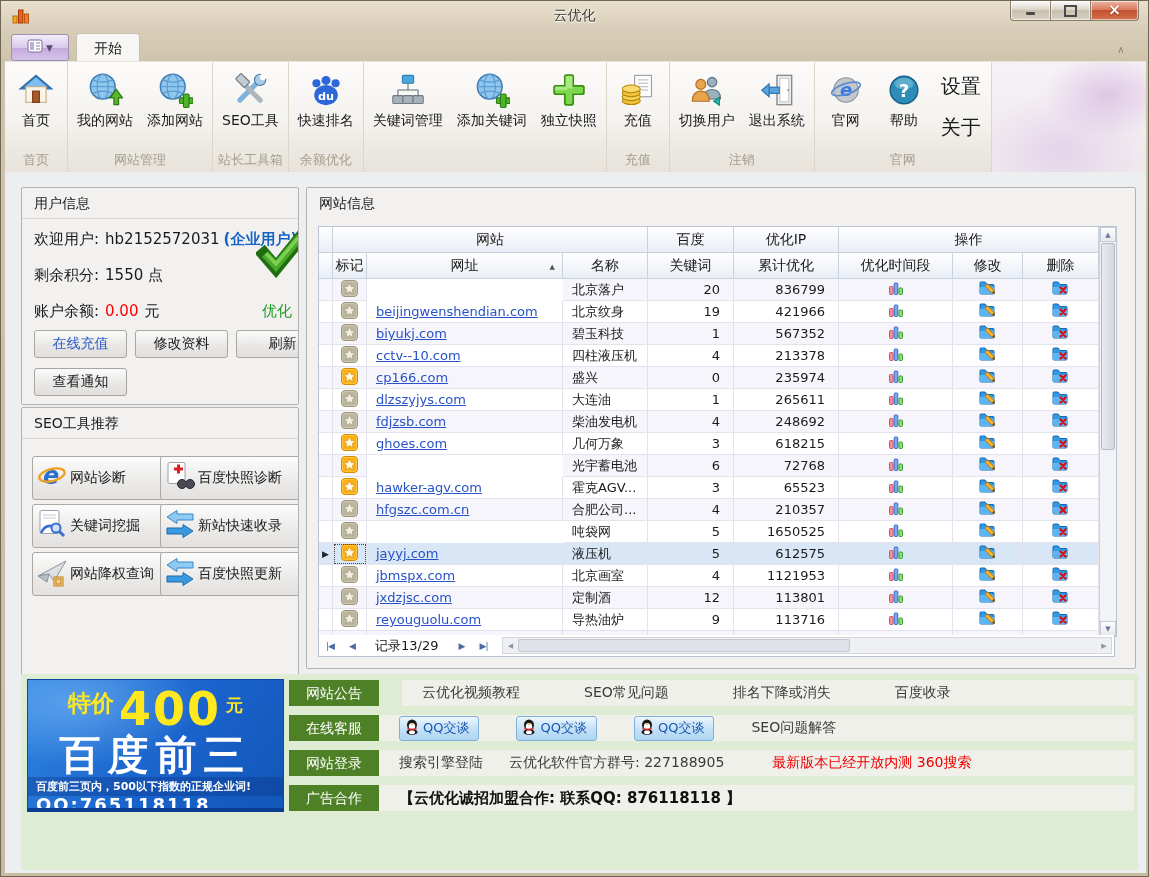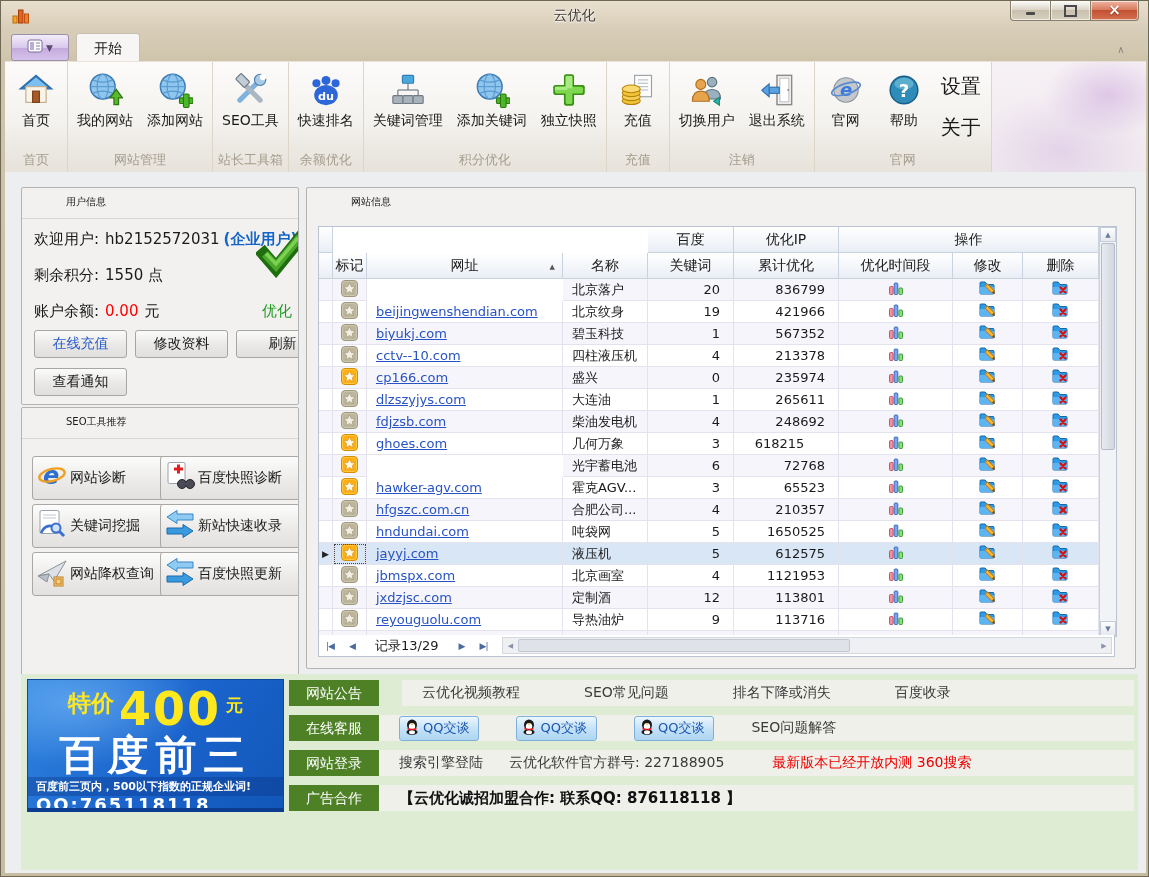--- a/index.html
+++ b/index.html
@@ -43,21 +43,21 @@
   .rgroup-label{height:23px;line-height:22px;text-align:center;font-size:13px;color:#a59d8e;}
   .rsmallcol{display:flex;flex-direction:column;justify-content:center;gap:14px;padding:0 8px;}
   .rsmall{font-size:20px;color:#1a1a1a;white-space:nowrap;}
   .ribbon-deco{flex:1;background:
      radial-gradient(90px 60px at 75% 30%,rgba(196,150,214,.45),rgba(196,150,214,0) 70%),
      radial-gradient(120px 80px at 45% 80%,rgba(206,168,222,.35),rgba(206,168,222,0) 70%),
      linear-gradient(180deg,#f6f1f5,#efe9ee);}
   
   #content{position:absolute;left:4px;top:171px;width:1141px;height:701px;background:#edeef0;}
   .gbox{position:absolute;background:#f2f1f0;border:1px solid #b5b3b0;border-radius:2px;overflow:hidden;}
-  .gbox-title{position:absolute;left:12px;top:7px;font-size:10px;color:#1a1a1a;margin-left:32px;}
+  .gbox-title{position:absolute;left:12px;top:7px;font-size:14px;color:#1a1a1a;}
   .gbox-sep{position:absolute;left:0;right:0;top:30px;border-top:1px solid #d8d6d2;}
   
   .user-box{left:16px;top:15px;width:276px;height:216px;}
   .urow{position:absolute;left:12px;white-space:nowrap;overflow:hidden;width:262px;font-size:15px;color:#1a1a1a;}
   .u1{top:42px;} .u2{top:78px;} .u3{top:114px;}
   .uval{margin-left:6px;}
   .utype{margin-left:4px;color:#1464c8;font-weight:bold;}
   .ubal{margin-left:6px;color:#f00;}
   .ustatus{position:absolute;left:240px;top:114px;font-size:15px;color:#1d9a1d;white-space:nowrap;}
   .ucheck{position:absolute;left:234px;top:40px;}
@@ -293,21 +293,20 @@
                 <rect x="2" y="11.5" width="28" height="9" rx="2" fill="#3a8f12"></rect>
                 <rect x="13" y="3.5" width="6" height="25" rx="1.5" fill="#7ed84f"></rect>
                 <rect x="3.5" y="13" width="25" height="6" rx="1.5" fill="#7ed84f"></rect>
                 <rect x="13" y="3.5" width="6" height="11" fill="#a8ea82"></rect>
                 <rect x="3.5" y="13" width="11" height="3" fill="#a8ea82"></rect>
               </svg>
             </span>
             <span class="rlabel">独立快照</span>
           </div>
         </div>
-        <div class="rgroup-label">积分优化</div>
       </div>
       <div class="rgroup">
         <div class="rgroup-btns">
           <div class="rbtn">
             <span class="ricon">
               <svg width="36" height="36" viewBox="0 0 32 32">
                 <rect x="13" y="3" width="15" height="19" fill="#fcfcfc" stroke="#9aa0a8"></rect>
                 <line x1="16" y1="7" x2="25" y2="7" stroke="#b8bec6"></line>
                 <line x1="16" y1="10" x2="25" y2="10" stroke="#b8bec6"></line>
                 <line x1="16" y1="13" x2="25" y2="13" stroke="#b8bec6"></line>
@@ -470,20 +469,23 @@
           </div>
         </div>
     </div>
 
     <div class="gbox site-box">
       <div class="gbox-title">网站信息</div>
       <div id="grid">
           <div class="hc" style="grid-area: 1 / 1;">
             <span></span>
           </div>
+          <div class="hc" style="grid-area: 1 / 2 / auto / 5;">
+            <span>网站</span>
+          </div>
           <div class="hc" style="grid-area: 1 / 5;">
             <span>百度</span>
           </div>
           <div class="hc" style="grid-area: 1 / 6;">
             <span>优化IP</span>
           </div>
           <div class="hc" style="grid-area: 1 / 7 / auto / 10;">
             <span>操作</span>
           </div>
           <div class="hc" style="grid-area: 2 / 1;">
@@ -829,21 +831,21 @@
           </div>
           <div class="dc row-even padl" style="grid-area: 10 / 3;">
             <span class="url-link">ghoes.com</span>
           </div>
           <div class="dc row-even padl" style="grid-area: 10 / 4;">
             <span>几何万象</span>
           </div>
           <div class="dc row-even num" style="grid-area: 10 / 5;">
             <span>3</span>
           </div>
-          <div class="dc row-even num" style="grid-area: 10 / 6; justify-content: center;">
+          <div class="dc row-even num" style="grid-area: 10 / 6;">
             <span>618215</span>
           </div>
           <div class="dc row-even center" style="grid-area: 10 / 7;">
             <span><svg width="16" height="16" viewBox="0 0 16 16">
                 <rect x="1.5" y="6.5" width="3.6" height="8" rx="1" fill="#f4919e" stroke="#c2556a"></rect>
                 <rect x="6.2" y="3" width="3.6" height="11.5" rx="1" fill="#7aa7ee" stroke="#3c6cc0"></rect>
                 <rect x="10.9" y="8" width="3.6" height="6.5" rx="1" fill="#8ade7e" stroke="#3f9e3a"></rect>
               </svg></span>
           </div>
           <div class="dc row-even center" style="grid-area: 10 / 8;">
@@ -992,23 +994,20 @@
                 <path d="M8.5 7.5 L13.5 12.5 M13.5 7.5 L8.5 12.5" stroke="#d81010" stroke-width="2.4" stroke-linecap="round"></path>
               </svg></span>
           </div>
           <div class="dc row-even gutter center" style="grid-area: 14 / 1;"></div>
           <div class="dc row-even center starcell" style="grid-area: 14 / 2;">
             <span><svg width="17" height="17" viewBox="0 0 17 17">
                 <rect x="0.5" y="0.5" width="16" height="16" rx="3.5" fill="#cdc6ae" stroke="#9e977e"></rect>
                 <rect x="2" y="2" width="13" height="13" rx="2.5" fill="#bdb69c"></rect>
                 <polygon points="8.5,2.8 10.2,6.6 14.3,7 11.2,9.7 12.1,13.7 8.5,11.5 4.9,13.7 5.8,9.7 2.7,7 6.8,6.6" fill="#f2efe2" stroke="#8a8468" stroke-width="0.5"></polygon>
               </svg></span>
-          </div>
-          <div class="dc row-even padl" style="grid-area: 14 / 3;">
-            <span class="url-link">hndundai.com</span>
           </div>
           <div class="dc row-even padl" style="grid-area: 14 / 4;">
             <span>吨袋网</span>
           </div>
           <div class="dc row-even num" style="grid-area: 14 / 5;">
             <span>5</span>
           </div>
           <div class="dc row-even num" style="grid-area: 14 / 6;">
             <span>1650525</span>
           </div>

